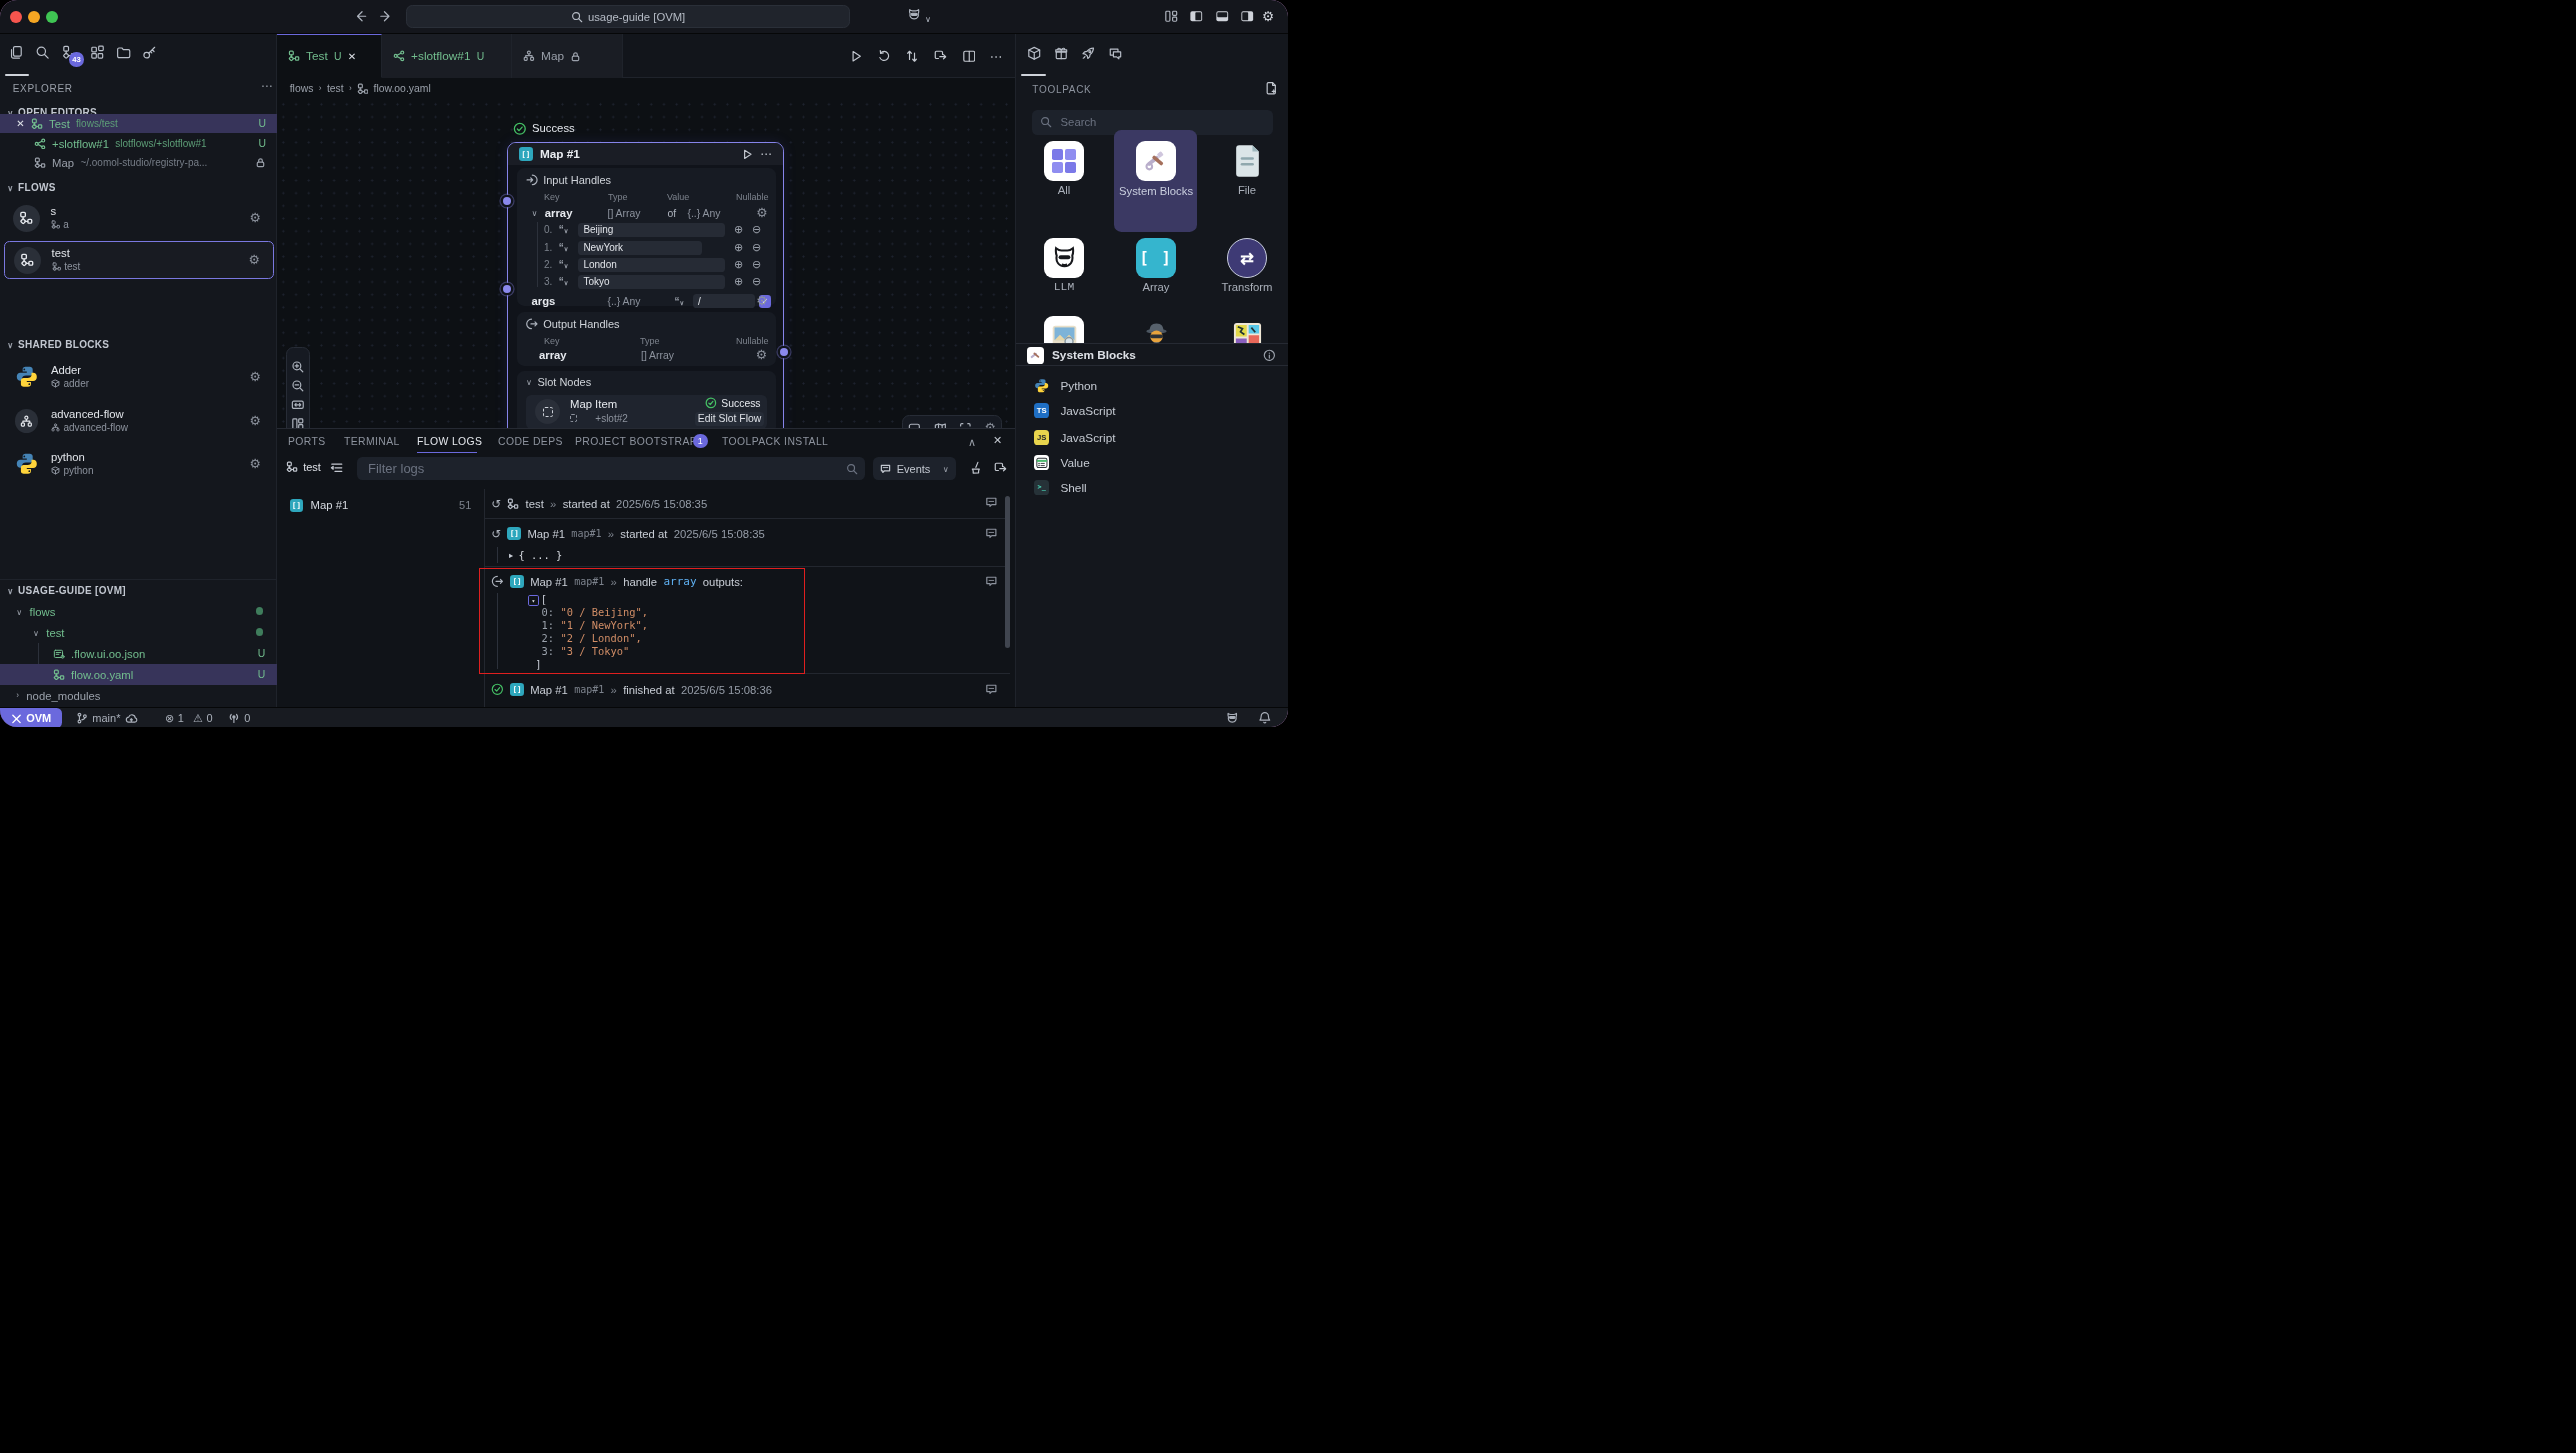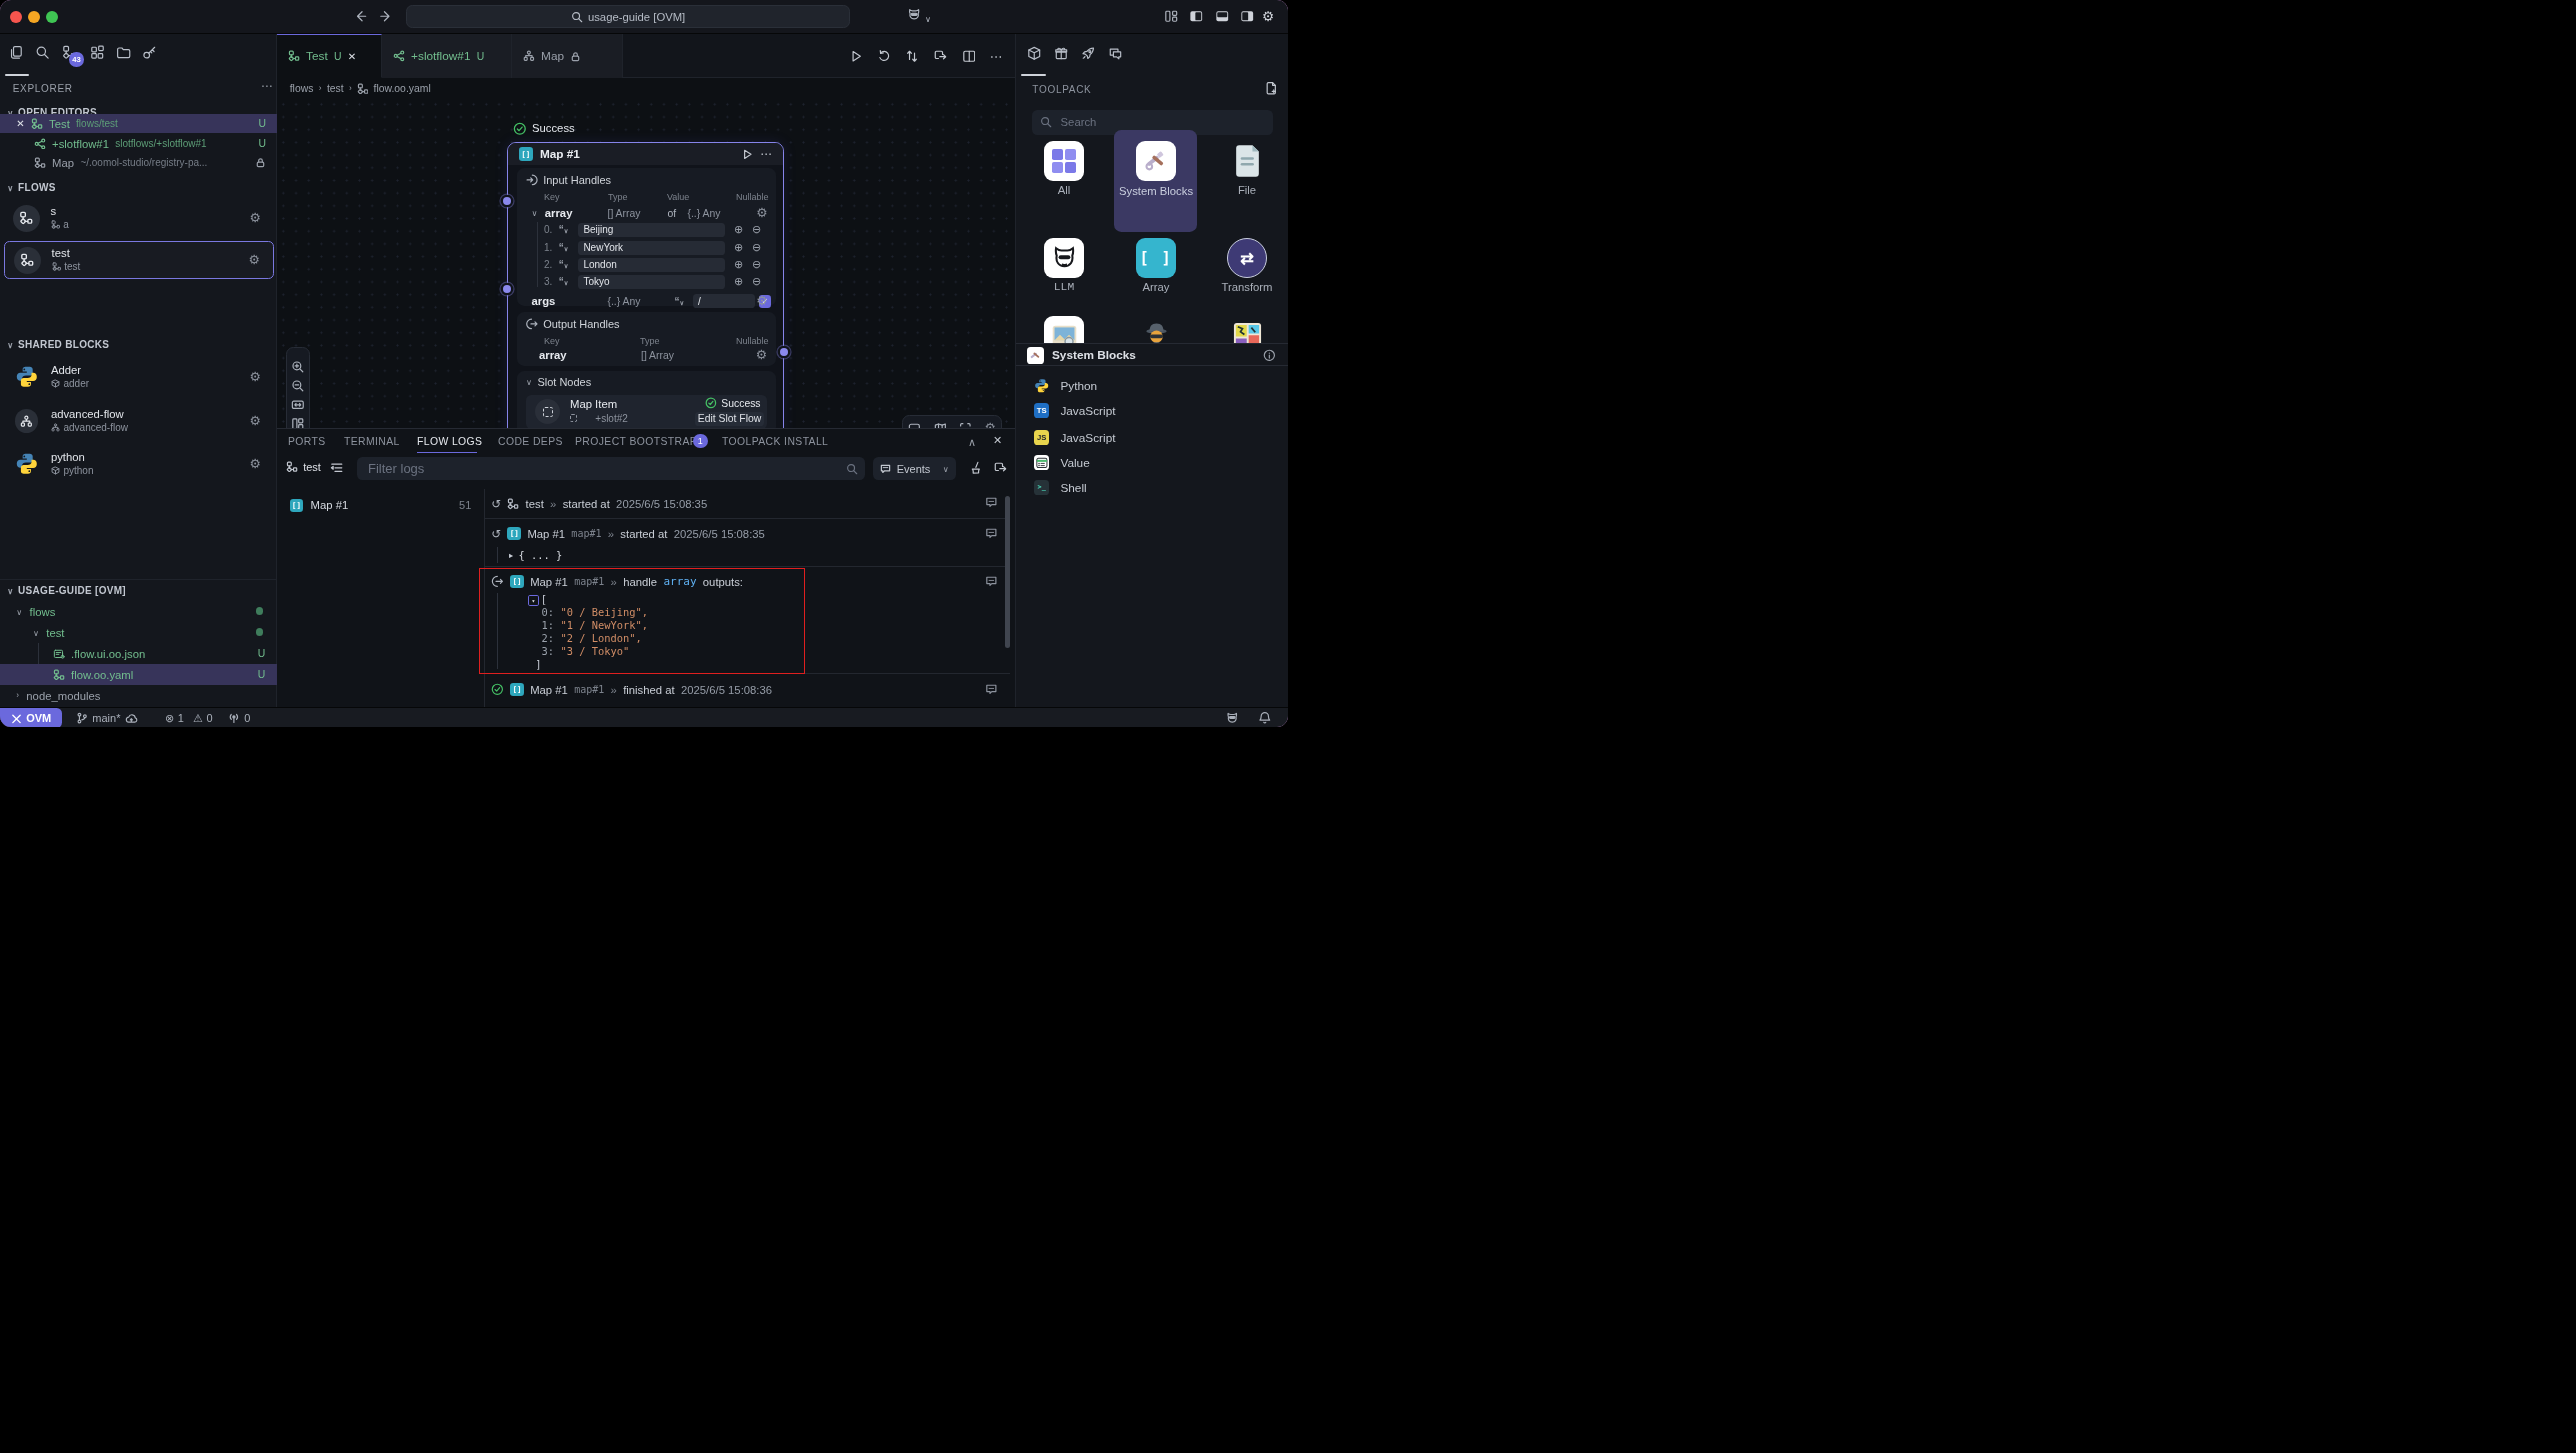--- a/index.html
+++ b/index.html
@@ -1,18 +1,18 @@
 <!DOCTYPE html>
 <html style="font-size:14.5px"><head>
 <meta charset="utf-8">
 <style>
   html,body{margin:0;padding:0;background:#000;}
   body{width:1288px;height:727px;font-family:"Liberation Sans",sans-serif;-webkit-font-smoothing:antialiased;}
   *{box-sizing:border-box;}
-  #window{position:relative;width:1288px;height:727px;background:#f0abfc;border-radius:11px;overflow:hidden;color:#c9ced6;}
+  #window{position:relative;width:1288px;height:727px;background:#f0abfc;border-radius:17px;overflow:hidden;color:#c9ced6;}
   .abs{position:absolute;}
   .row{display:flex;align-items:center;}
   svg{display:block;}
   .ic{stroke:currentColor;fill:none;stroke-width:1.3;stroke-linecap:round;stroke-linejoin:round;}
   .gear{font-size:12.7px;color:#8d939e;line-height:1;}
   .mono{font-family:"DejaVu Sans Mono",monospace;}
 
   
   #titlebar{left:0;top:0;width:1288px;height:34px;background:#14161c;border-bottom:0.9px solid #060708;}
   .light{width:11.8px;height:11.8px;border-radius:50%;top:11px;}
@@ -524,21 +524,21 @@
             <span class="quote" style="margin-left:6.3px;">“<span class="chev" style="font-size:6.3px;">∨</span></span>
             <div class="pill" style="left:34px;width:147px;">
                 <span>Beijing</span>
               </div>
             <span class="pm" style="left:190px;">⊕</span>
             <span class="pm" style="left:208px;">⊖</span>
           </div>
           <div class="abs row" style="left:27px;top:73px;height:13.6px;width:223px;">
             <span style="color:#7c828c;font-size:10px;">1.</span>
             <span class="quote" style="margin-left:6.3px;">“<span class="chev" style="font-size:6.3px;">∨</span></span>
-            <div class="pill" style="left:34px;width:147px;">
+            <div class="pill" style="left:34px;width:124px;">
                 <span>NewYork</span>
               </div>
             <span class="pm" style="left:190px;">⊕</span>
             <span class="pm" style="left:208px;">⊖</span>
           </div>
           <div class="abs row" style="left:27px;top:90px;height:13.6px;width:223px;">
             <span style="color:#7c828c;font-size:10px;">2.</span>
             <span class="quote" style="margin-left:6.3px;">“<span class="chev" style="font-size:6.3px;">∨</span></span>
             <div class="pill" style="left:34px;width:147px;">
                 <span>London</span>

